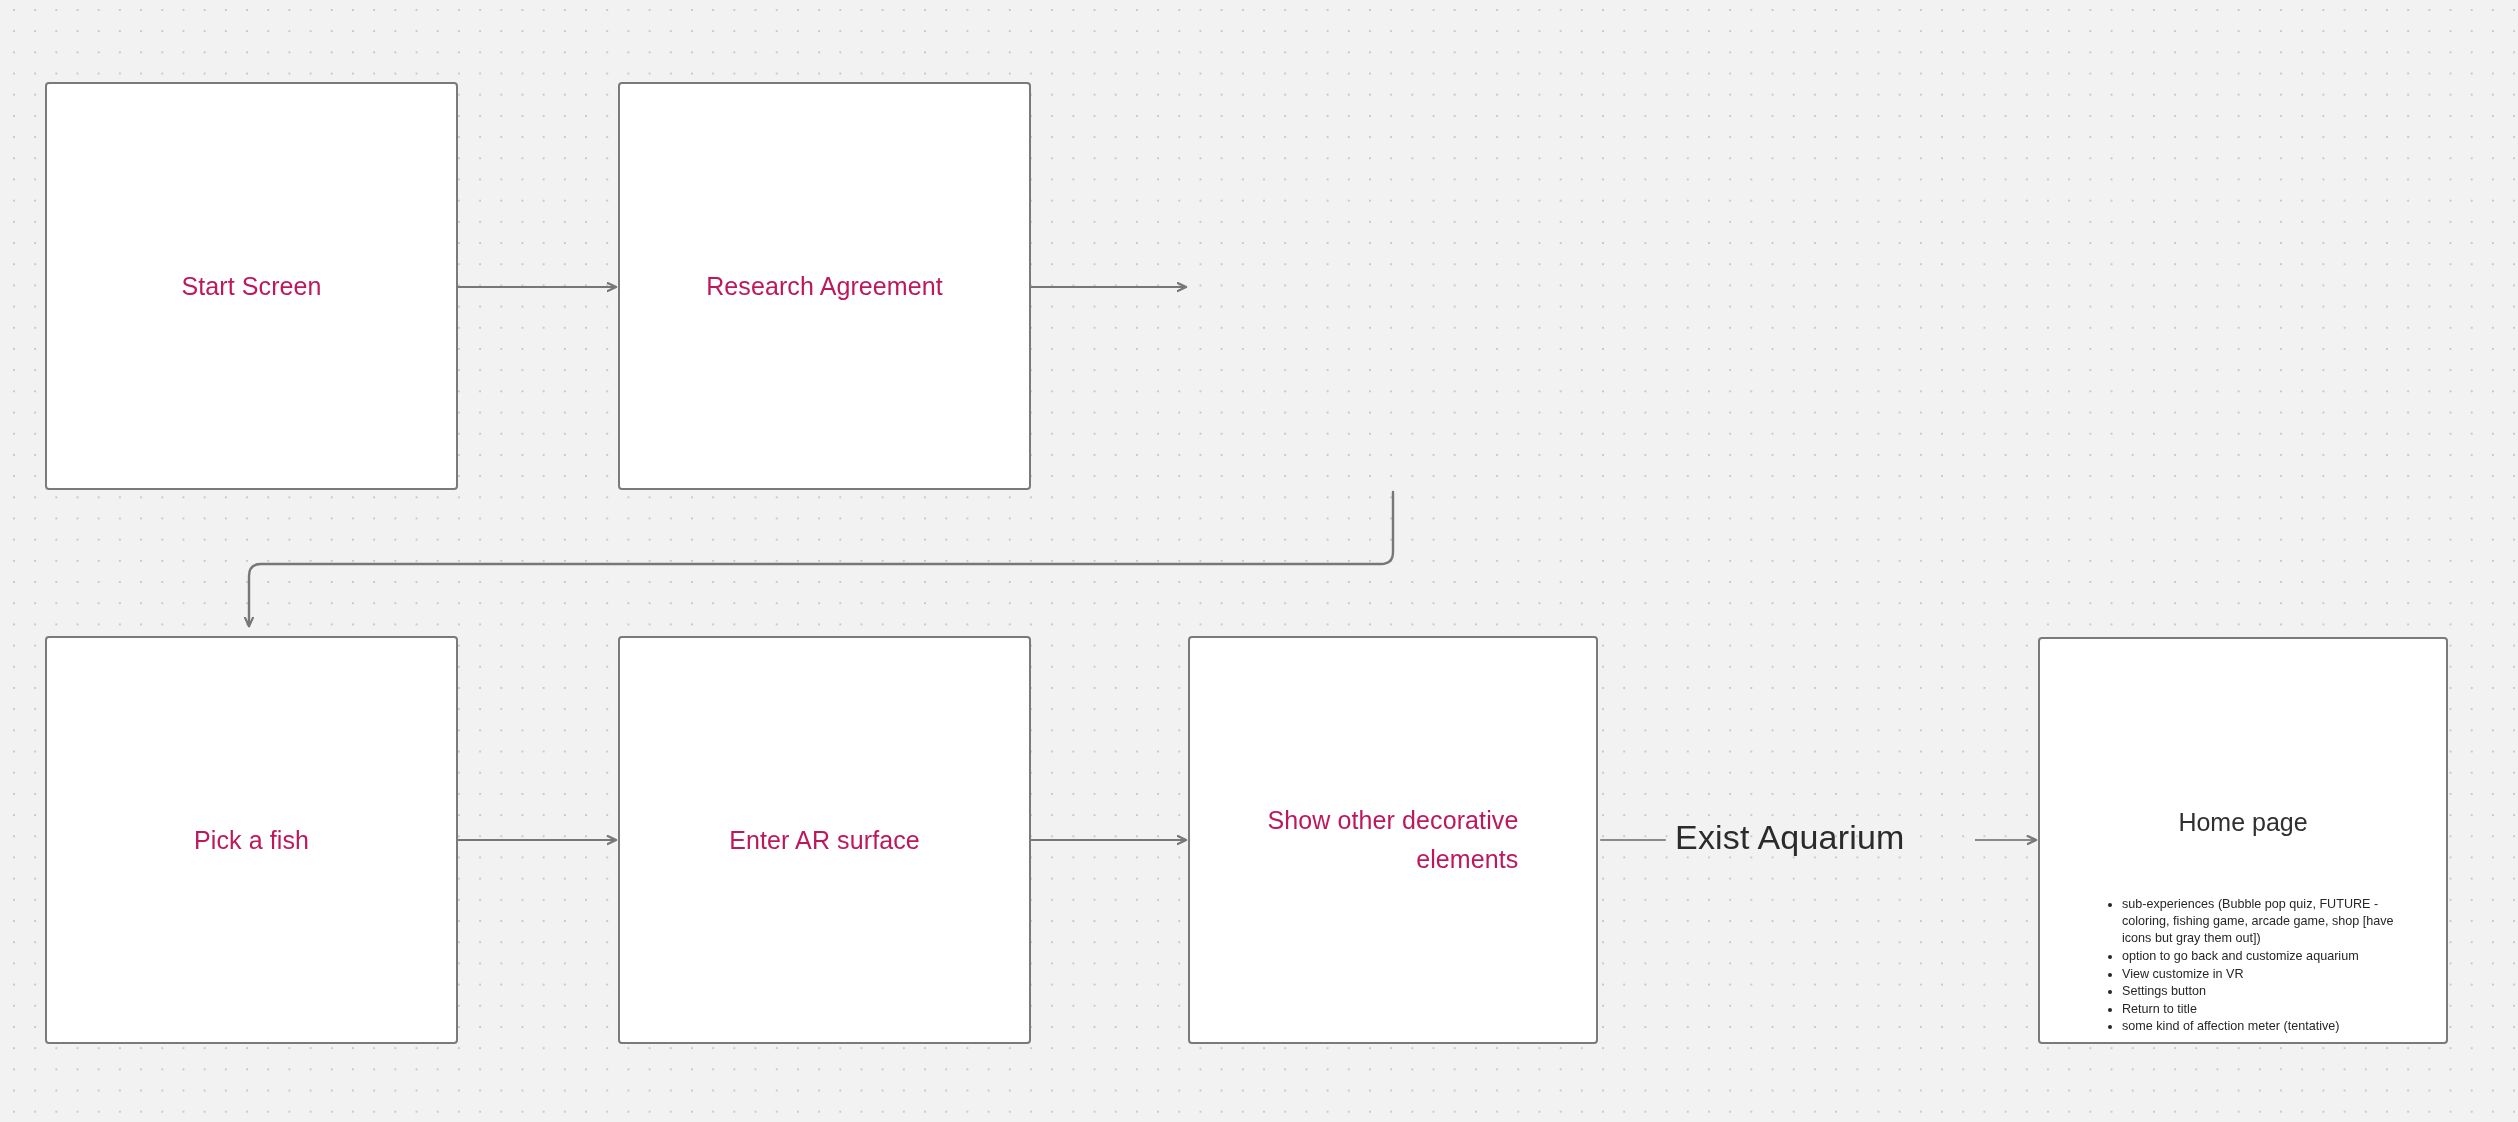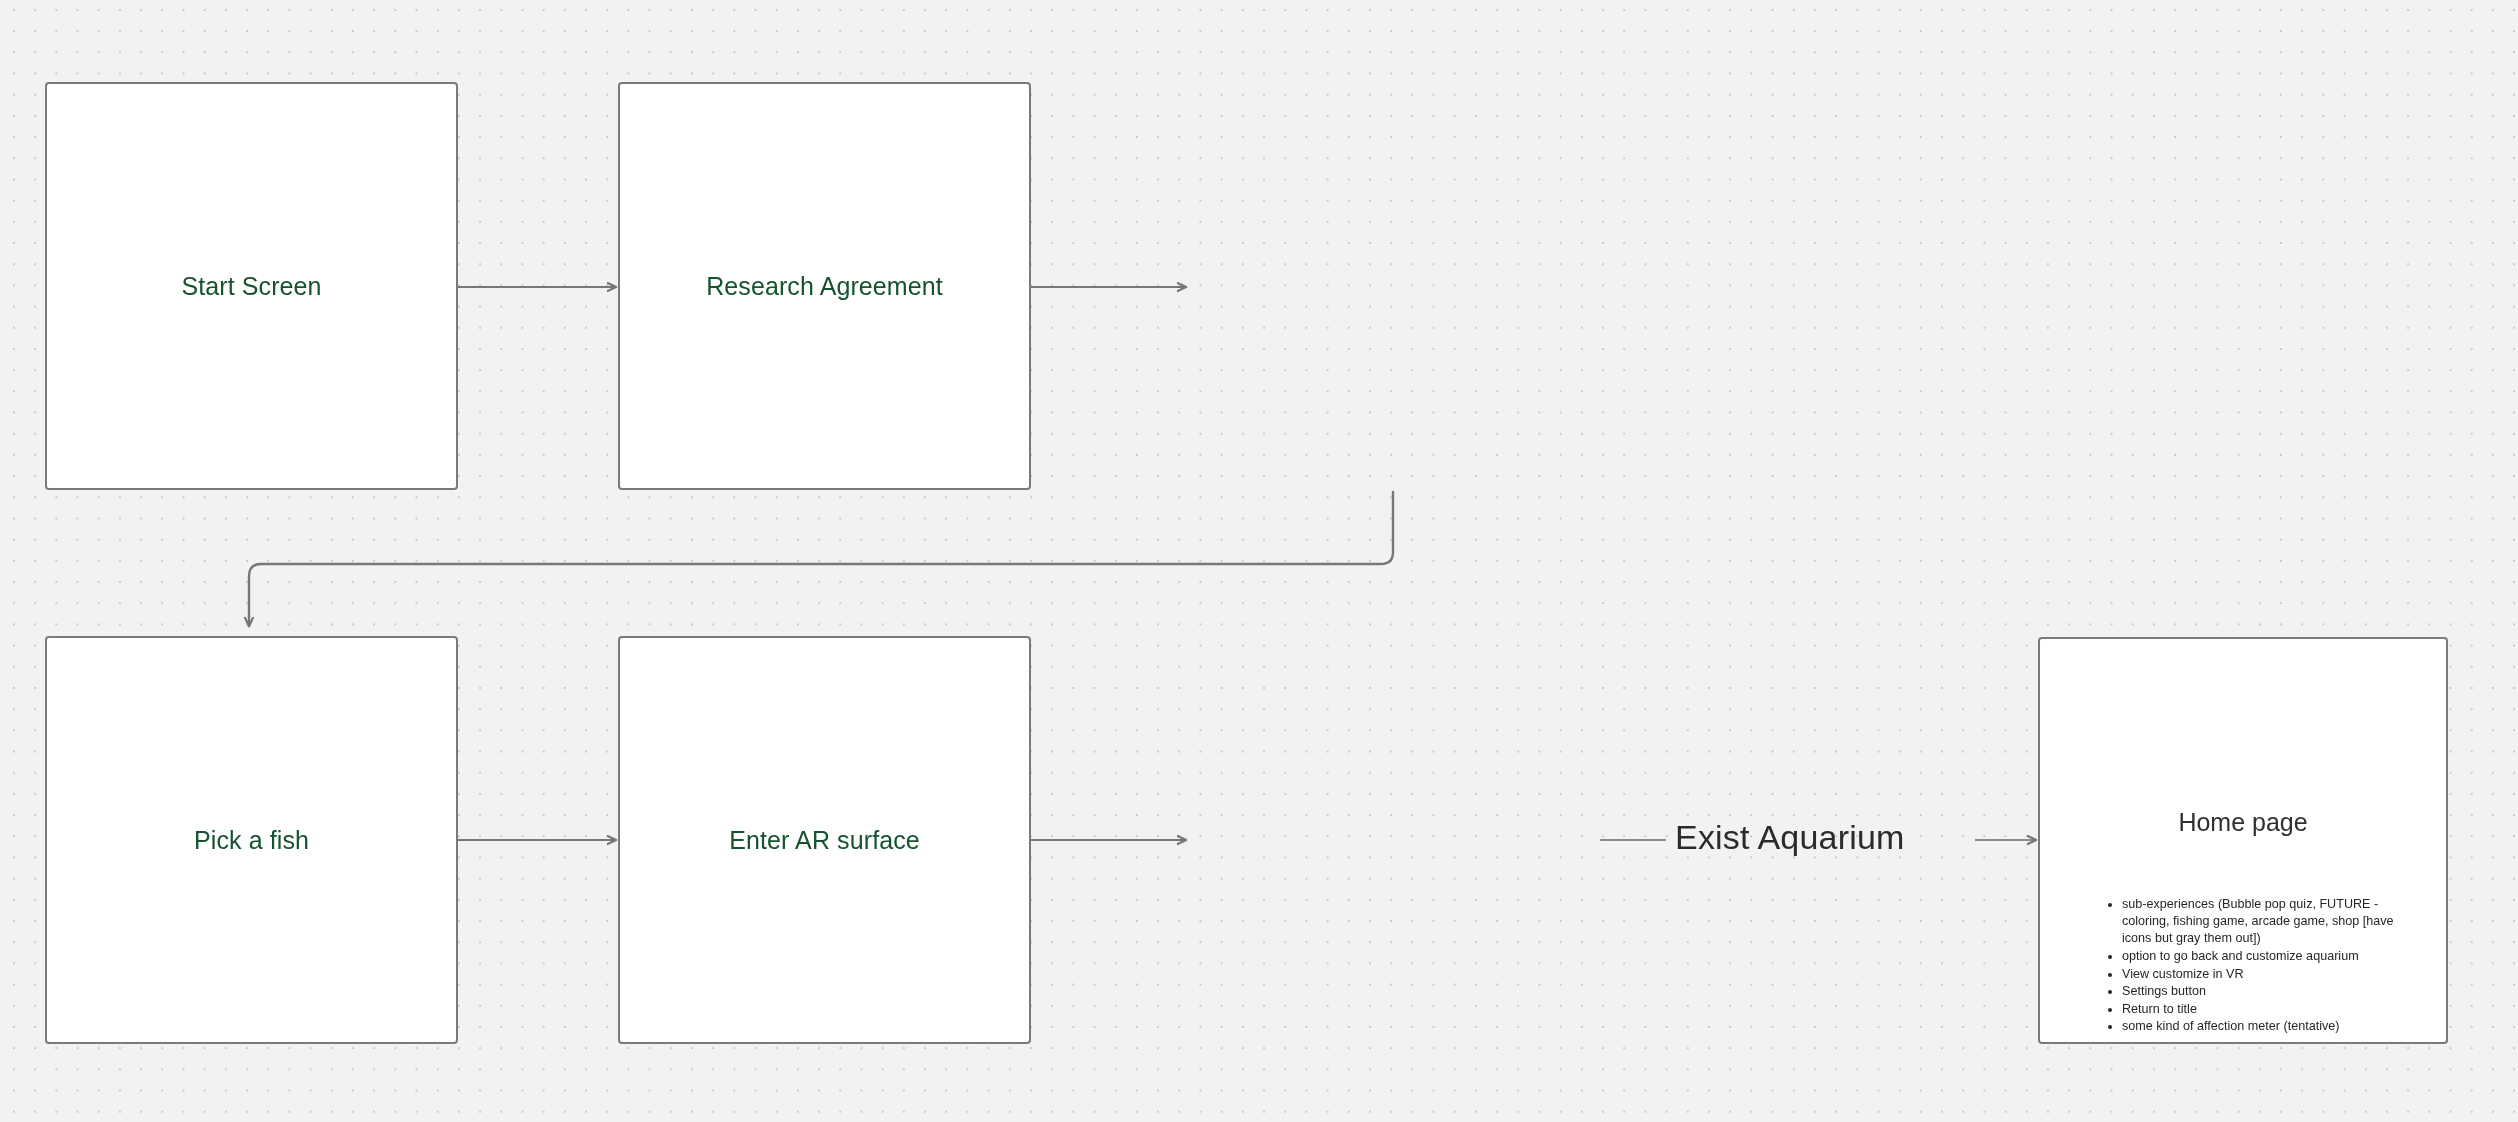--- a/index.html
+++ b/index.html
@@ -45,21 +45,21 @@
     border-radius: 4px;
     display: flex;
     align-items: center;
     justify-content: center;
     overflow: hidden;
   }
 
   .node-label {
     font-size: 25px;
     line-height: 1.55;
-    color: #14532d;
+    color: #be185d;
     text-align: right;
     letter-spacing: 0.1px;
     max-width: 78%;
     white-space: pre-line;
   }
 
   
   .node.with-list {
     display: block;
     padding: 0;
@@ -149,20 +149,24 @@
 
 
   <div class="node" style="left:45px; top:636px; width:413px; height:408px;">
     <div class="node-label">Pick a fish</div>
   </div>
 
   <div class="node" style="left:618px; top:636px; width:413px; height:408px;">
     <div class="node-label">Enter AR surface</div>
   </div>
 
+  <div class="node" style="left:1188px; top:636px; width:410px; height:408px;">
+    <div class="node-label">Show other decorative
+elements</div>
+  </div>
 
   <div class="free-text" style="left:1675px; top:818px;">
     <span>Exist Aquarium</span>
   </div>
 
   <div class="node with-list" style="left:2038px; top:637px; width:410px; height:407px;padding-left:48px;">
     <div class="home-title">Home page</div>
     <ul class="home-bullets">
       <li>sub-experiences (Bubble pop quiz, FUTURE - coloring, fishing game, arcade game, shop [have icons but gray them out])</li>
       <li>option to go back and customize aquarium</li>

